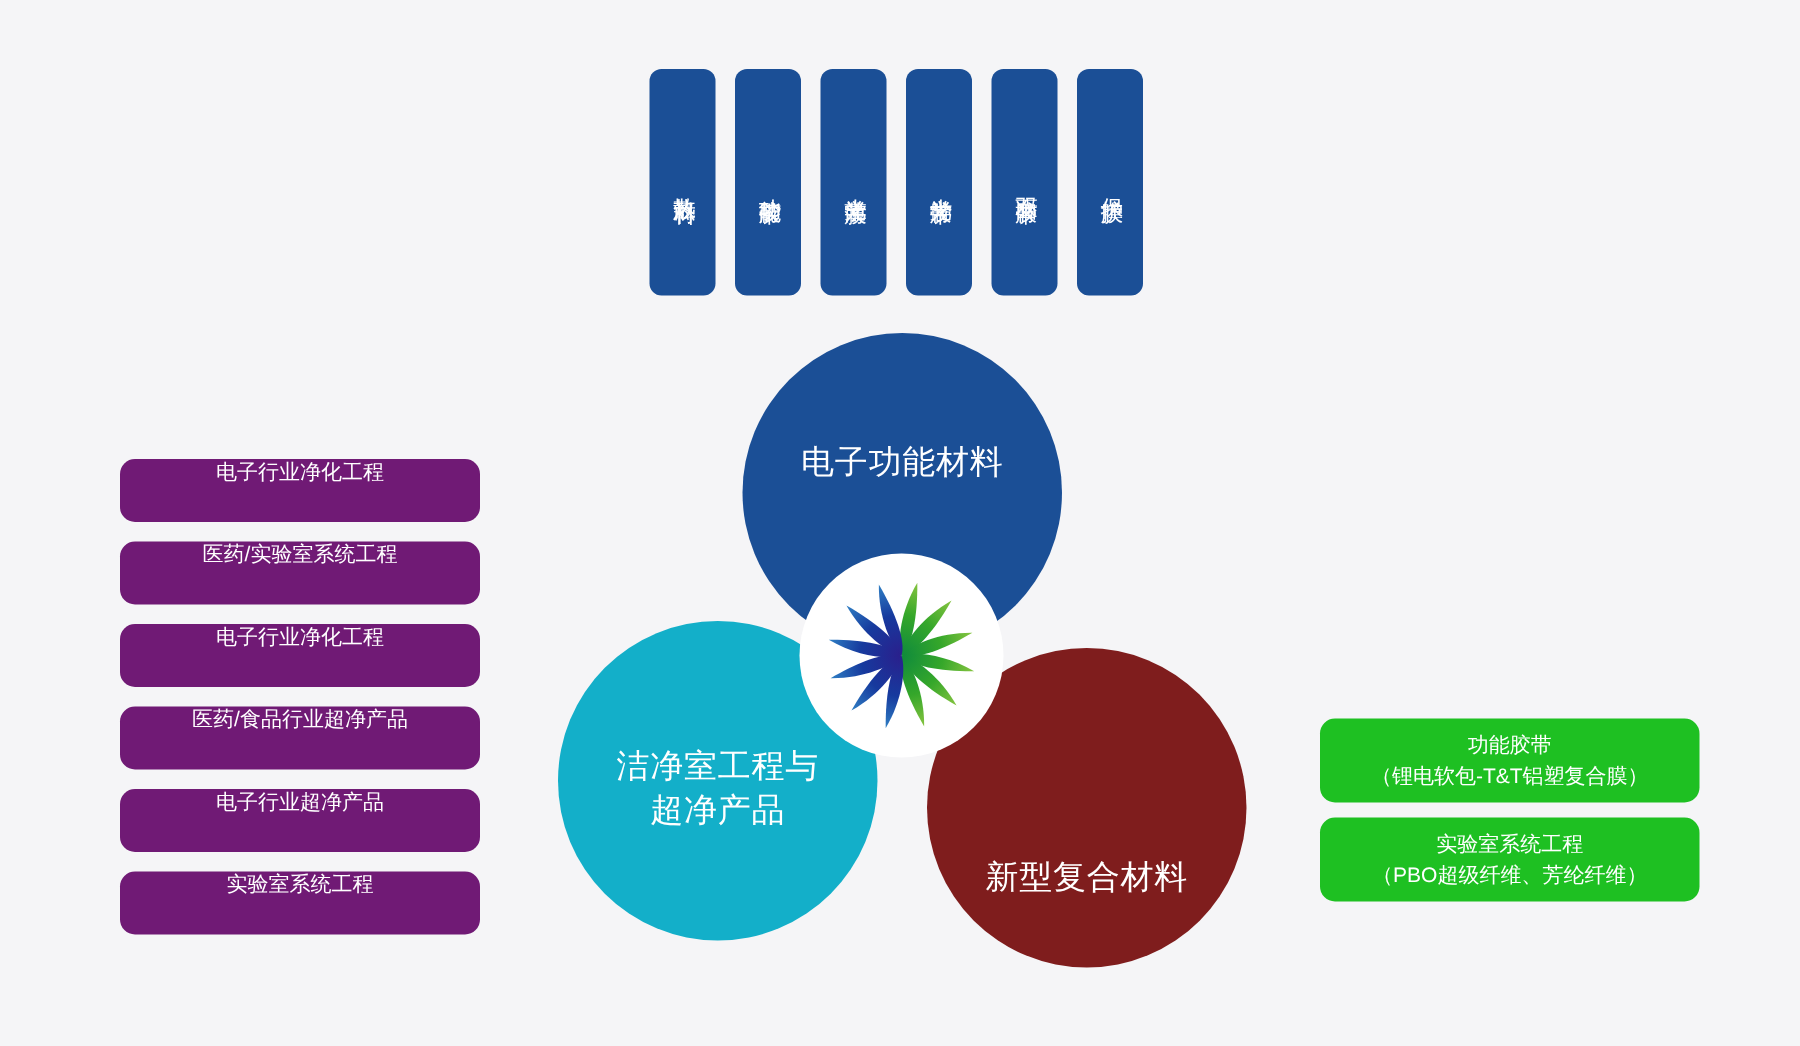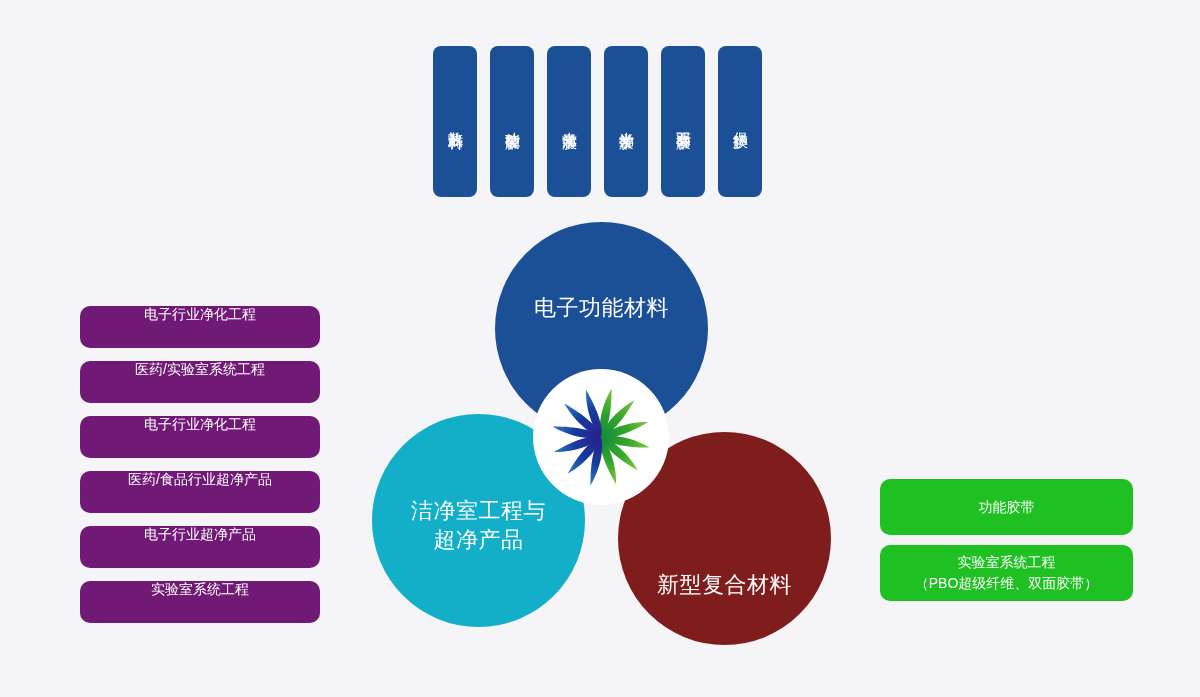--- a/index.html
+++ b/index.html
@@ -210,24 +210,25 @@
       <span class="left-pill-label">电子行业超净产品</span>
     </div>
     <div class="left-pill">
       <span class="left-pill-label">实验室系统工程</span>
     </div>
   </div>
 
   <div id="right-list">
     <div class="right-box">
       <span class="right-box-line">功能胶带</span>
+      <span class="right-box-line">（锂电软包-T&amp;T铝塑复合膜）</span>
     </div>
     <div class="right-box">
       <span class="right-box-line">实验室系统工程</span>
-      <span class="right-box-line">（PBO超级纤维、双面胶带）</span>
+      <span class="right-box-line">（PBO超级纤维、芳纶纤维）</span>
     </div>
   </div>
 
   <div class="venn-circle" id="circle-top">
     <span class="circle-label">电子功能材料</span>
   </div>
   <div class="venn-circle" id="circle-left">
     <span class="circle-label">洁净室工程与
 超净产品</span>
   </div>

